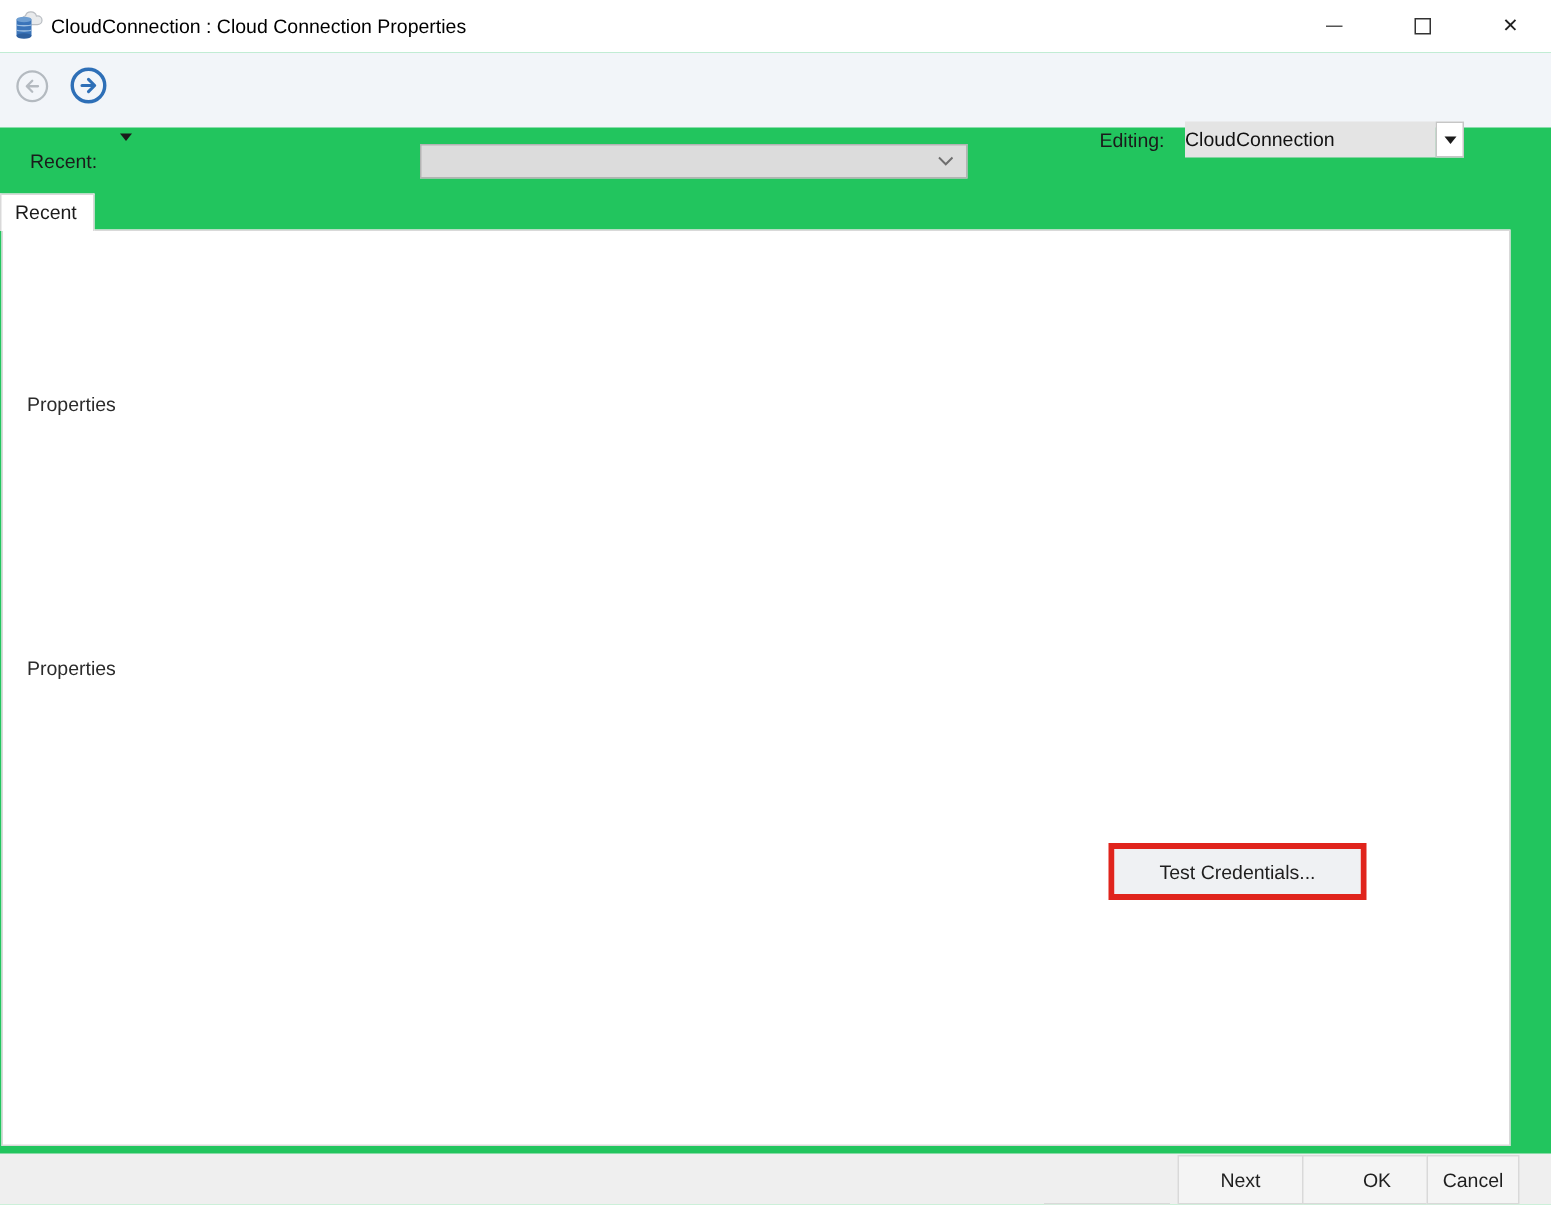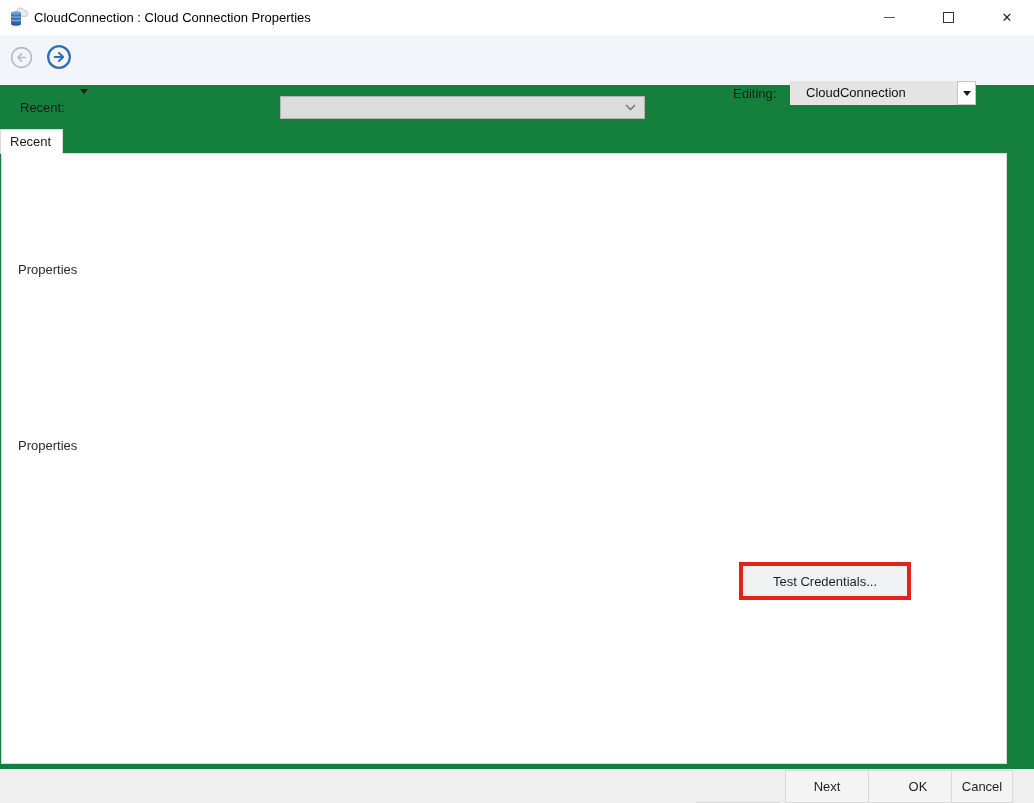--- a/index.html
+++ b/index.html
@@ -3,21 +3,21 @@
 <meta charset="utf-8">
 <style>
   * { margin:0; padding:0; box-sizing:border-box; }
   html,body { background:#ffffff; }
   body {
     font-family:"Liberation Sans","DejaVu Sans",sans-serif;
     font-size:13px; color:#1b1b1b;
   }
   .window {
     position:relative; width:1034px; height:803px;
-    background:#15803d; overflow:hidden;
+    background:#22c55e; overflow:hidden;
   }
   .abs { position:absolute; }
 
   
   .titlebar { left:0; top:0; width:1034px; height:35px; background:#ffffff; }
   .app-icon { left:8px; top:6px; width:22px; height:22px; }
   .window-title { left:34px; top:10px; color:#000; }
   .win-btn {
     top:2px; width:46px; height:30px;
     display:flex; align-items:center; justify-content:center;
@@ -31,21 +31,21 @@
   .toolbar { left:0; top:35px; width:1034px; height:50px; background:#f2f5f9; }
   .nav-btn { cursor:pointer; }
   .fwd-caret {
     left:80px; top:54px; width:0; height:0;
     border-left:4px solid transparent; border-right:4px solid transparent;
     border-top:5px solid #1b1b1b;
   }
   .editing-label { left:733px; top:51px; }
   .editing-combo {
     left:790px; top:46px; width:167px; height:24px;
-    background:#e4e4e4; line-height:24px; padding-left:16px; color:#111;
+    background:#e4e4e4; line-height:24px; padding-left:0; color:#111;
   }
   .editing-arrow {
     left:957px; top:46px; width:19px; height:24px;
     background:#ffffff; border:1px solid #c6c6c6;
     display:flex; align-items:center; justify-content:center;
   }
   .editing-arrow .tri {
     width:0; height:0; border-left:4px solid transparent;
     border-right:4px solid transparent; border-top:5px solid #1b1b1b;
   }

